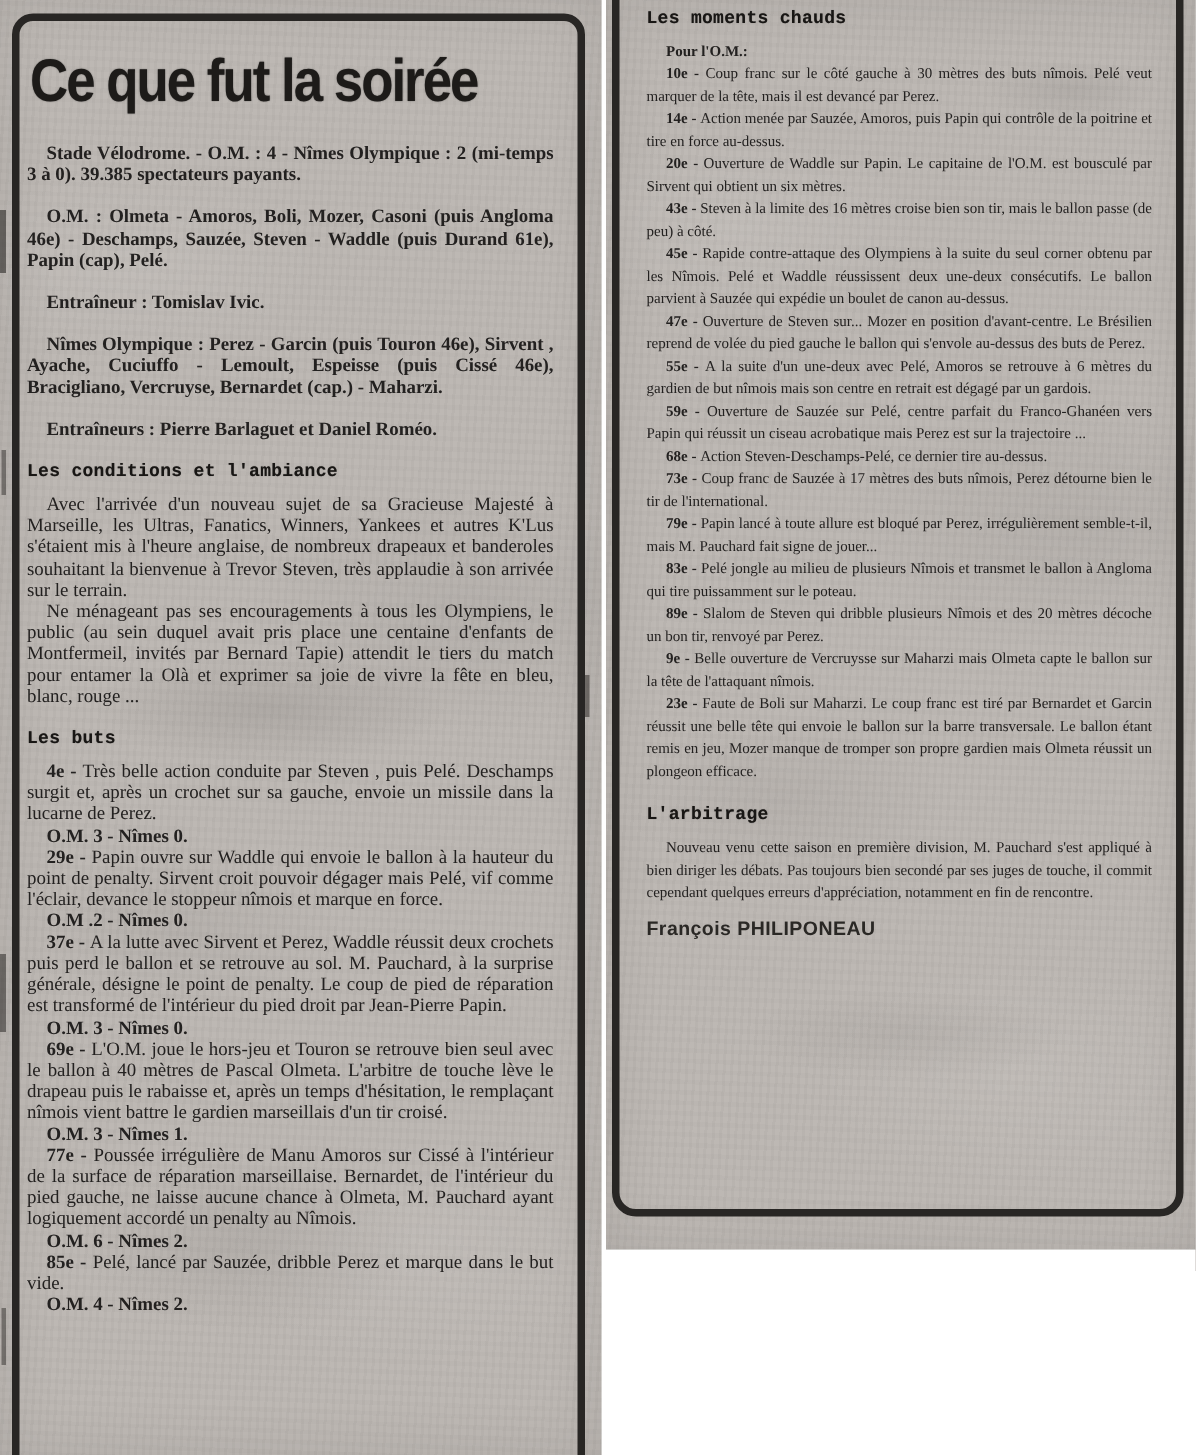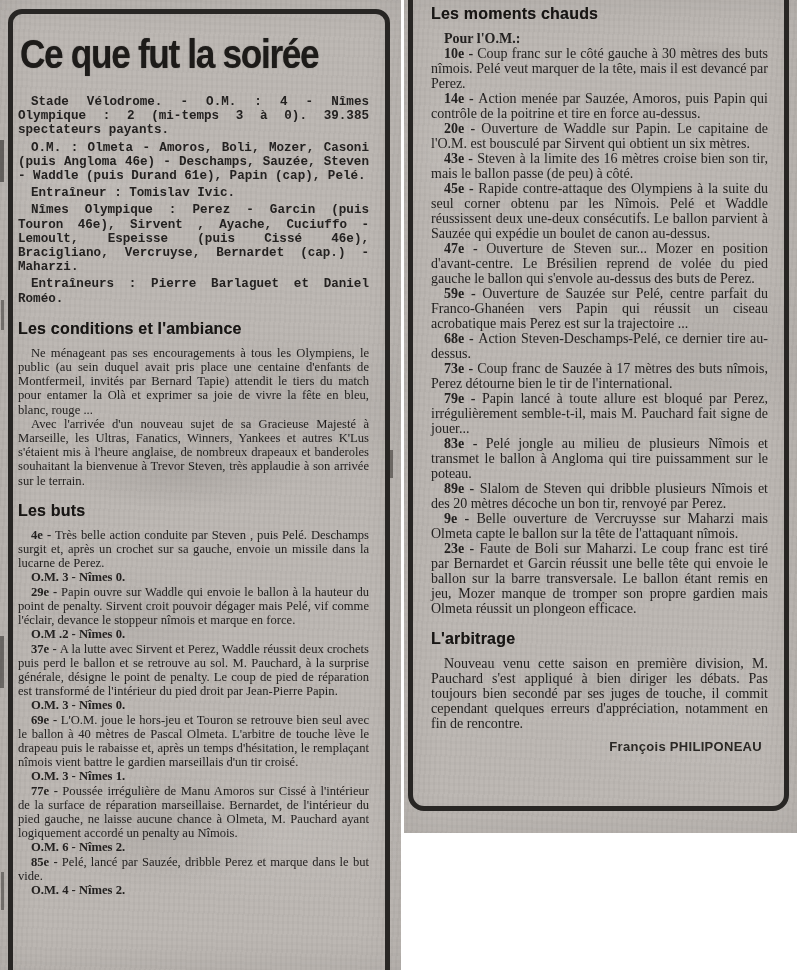--- a/index.html
+++ b/index.html
@@ -32,38 +32,38 @@
   
   .headline{
     font-family:"Liberation Sans", sans-serif;font-weight:bold;color:#1d1b19;
     font-size:40px;letter-spacing:-1.5px;white-space:nowrap;
     transform:scaleX(0.88);transform-origin:left center;
     margin:10px 0 18px 2px;text-shadow:0 0 1px rgba(20,20,20,0.55);
   }
 
   
   h3.sechead{
-    font-family:Liberation Sans, sans-serif;font-weight:bold;color:#181614;
-    font-size:16px;letter-spacing:0.2px;margin:14px 0 8px 0;
+    font-family:Liberation Mono, monospace;font-weight:bold;color:#181614;
+    font-size:12px;letter-spacing:0.2px;margin:14px 0 8px 0;
     text-shadow:0 0 0.5px rgba(20,20,20,0.5);
   }
   .inner-right h3.sechead:first-child{margin-top:6px;}
 
   
   .flow p{margin:0;text-align:justify;text-indent:13px;color:#232120;}
   .inner-left .flow p{font-size:12.6px;line-height:14.2px;}
-  .inner-right .flow p{font-size:14px;line-height:15px;}
-  .flow p.hdr{font-weight:bold;font-family:Liberation Mono, monospace;}
-  .flow p.hdr + p.hdr{margin-top:3px;}
+  .inner-right .flow p{font-size:10px;line-height:15px;}
+  .flow p.hdr{font-weight:bold;}
+  .flow p.hdr + p.hdr{margin-top:14px;}
   .flow p.score{font-weight:bold;}
   .flow p.subhead{font-weight:bold;margin-top:3px;}
   .flow span.lead{font-weight:bold;}
   .signature{
     font-family:"Liberation Sans", sans-serif;font-weight:bold;color:#2a2825;
-    font-size:13px;text-align:right;margin:8px 6px 0 0;letter-spacing:0.3px;
+    font-size:13px;text-align:left;margin:8px 6px 0 0;letter-spacing:0.3px;
   }
 
   
   .artifact{position:absolute;pointer-events:none;}
   .smudge{border-radius:50%;}
 </style>
 </head>
 <body>
 
 <div id="scan-left" class="scan">
@@ -82,22 +82,22 @@
       <div class="headline">Ce que fut la soirée</div>
       <div class="flow">
           <p class="hdr">Stade Vélodrome. - O.M. : 4 - Nîmes Olympique : 2 (mi-temps 3 à 0). 39.385 spectateurs payants.</p>
           <p class="hdr">O.M. : Olmeta - Amoros, Boli, Mozer, Casoni (puis Angloma 46e) - Deschamps, Sauzée, Steven - Waddle (puis Durand 61e), Papin (cap), Pelé.</p>
           <p class="hdr">Entraîneur : Tomislav Ivic.</p>
           <p class="hdr">Nîmes Olympique : Perez - Garcin (puis Touron 46e), Sirvent , Ayache, Cuciuffo - Lemoult, Espeisse (puis Cissé 46e), Bracigliano, Vercruyse, Bernardet (cap.) - Maharzi.</p>
           <p class="hdr">Entraîneurs : Pierre Barlaguet et Daniel Roméo.</p>
         </div>
       <h3 class="sechead">Les conditions et l'ambiance</h3>
       <div class="flow">
+          <p>Avec l'arrivée d'un nouveau sujet de sa Gracieuse Majesté à Marseille, les Ultras, Fanatics, Winners, Yankees et autres K'Lus s'étaient mis à l'heure anglaise, de nombreux drapeaux et banderoles souhaitant la bienvenue à Trevor Steven, très applaudie à son arrivée sur le terrain.</p>
           <p>Ne ménageant pas ses encouragements à tous les Olympiens, le public (au sein duquel avait pris place une centaine d'enfants de Montfermeil, invités par Bernard Tapie) attendit le tiers du match pour entamer la Olà et exprimer sa joie de vivre la fête en bleu, blanc, rouge ...</p>
-          <p>Avec l'arrivée d'un nouveau sujet de sa Gracieuse Majesté à Marseille, les Ultras, Fanatics, Winners, Yankees et autres K'Lus s'étaient mis à l'heure anglaise, de nombreux drapeaux et banderoles souhaitant la bienvenue à Trevor Steven, très applaudie à son arrivée sur le terrain.</p>
         </div>
       <h3 class="sechead">Les buts</h3>
       <div class="flow">
           <p><span class="lead">4e - </span>Très belle action conduite par Steven , puis Pelé. Deschamps surgit et, après un crochet sur sa gauche, envoie un missile dans la lucarne de Perez.</p>
           <p class="score">O.M. 3 - Nîmes 0.</p>
           <p><span class="lead">29e - </span>Papin ouvre sur Waddle qui envoie le ballon à la hauteur du point de penalty. Sirvent croit pouvoir dégager mais Pelé, vif comme l'éclair, devance le stoppeur nîmois et marque en force.</p>
           <p class="score">O.M .2 - Nîmes 0.</p>
           <p><span class="lead">37e - </span>A la lutte avec Sirvent et Perez, Waddle réussit deux crochets puis perd le ballon et se retrouve au sol. M. Pauchard, à la surprise générale, désigne le point de penalty. Le coup de pied de réparation est transformé de l'intérieur du pied droit par Jean-Pierre Papin.</p>
           <p class="score">O.M. 3 - Nîmes 0.</p>
           <p><span class="lead">69e - </span>L'O.M. joue le hors-jeu et Touron se retrouve bien seul avec le ballon à 40 mètres de Pascal Olmeta. L'arbitre de touche lève le drapeau puis le rabaisse et, après un temps d'hésitation, le remplaçant nîmois vient battre le gardien marseillais d'un tir croisé.</p>
@@ -119,20 +119,21 @@
     <div class="inner-right">
       <h3 class="sechead">Les moments chauds</h3>
       <div class="flow">
           <p class="subhead">Pour l'O.M.:</p>
           <p><span class="lead">10e - </span>Coup franc sur le côté gauche à 30 mètres des buts nîmois. Pelé veut marquer de la tête, mais il est devancé par Perez.</p>
           <p><span class="lead">14e - </span>Action menée par Sauzée, Amoros, puis Papin qui contrôle de la poitrine et tire en force au-dessus.</p>
           <p><span class="lead">20e - </span>Ouverture de Waddle sur Papin. Le capitaine de l'O.M. est bousculé par Sirvent qui obtient un six mètres.</p>
           <p><span class="lead">43e - </span>Steven à la limite des 16 mètres croise bien son tir, mais le ballon passe (de peu) à côté.</p>
           <p><span class="lead">45e - </span>Rapide contre-attaque des Olympiens à la suite du seul corner obtenu par les Nîmois. Pelé et Waddle réussissent deux une-deux consécutifs. Le ballon parvient à Sauzée qui expédie un boulet de canon au-dessus.</p>
           <p><span class="lead">47e - </span>Ouverture de Steven sur... Mozer en position d'avant-centre. Le Brésilien reprend de volée du pied gauche le ballon qui s'envole au-dessus des buts de Perez.</p>
+          <p><span class="lead">55e - </span>A la suite d'un une-deux avec Pelé, Amoros se retrouve à 6 mètres du gardien de but nîmois mais son centre en retrait est dégagé par un gardois.</p>
           <p><span class="lead">59e - </span>Ouverture de Sauzée sur Pelé, centre parfait du Franco-Ghanéen vers Papin qui réussit un ciseau acrobatique mais Perez est sur la trajectoire ...</p>
           <p><span class="lead">68e - </span>Action Steven-Deschamps-Pelé, ce dernier tire au-dessus.</p>
           <p><span class="lead">73e - </span>Coup franc de Sauzée à 17 mètres des buts nîmois, Perez détourne bien le tir de l'international.</p>
           <p><span class="lead">79e - </span>Papin lancé à toute allure est bloqué par Perez, irrégulièrement semble-t-il, mais M. Pauchard fait signe de jouer...</p>
           <p><span class="lead">83e - </span>Pelé jongle au milieu de plusieurs Nîmois et transmet le ballon à Angloma qui tire puissamment sur le poteau.</p>
           <p><span class="lead">89e - </span>Slalom de Steven qui dribble plusieurs Nîmois et des 20 mètres décoche un bon tir, renvoyé par Perez.</p>
           <p><span class="lead">9e - </span>Belle ouverture de Vercruysse sur Maharzi mais Olmeta capte le ballon sur la tête de l'attaquant nîmois.</p>
           <p><span class="lead">23e - </span>Faute de Boli sur Maharzi. Le coup franc est tiré par Bernardet et Garcin réussit une belle tête qui envoie le ballon sur la barre transversale. Le ballon étant remis en jeu, Mozer manque de tromper son propre gardien mais Olmeta réussit un plongeon efficace.</p>
         </div>
       <h3 class="sechead">L'arbitrage</h3>

